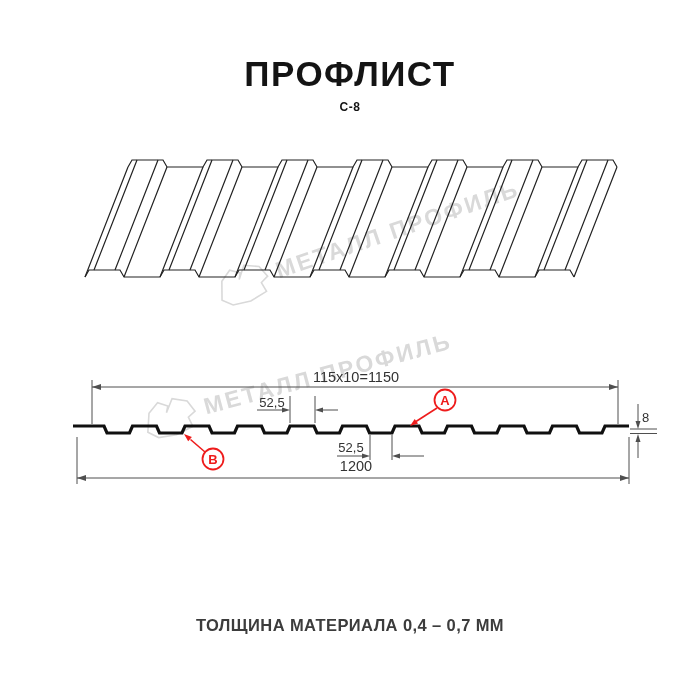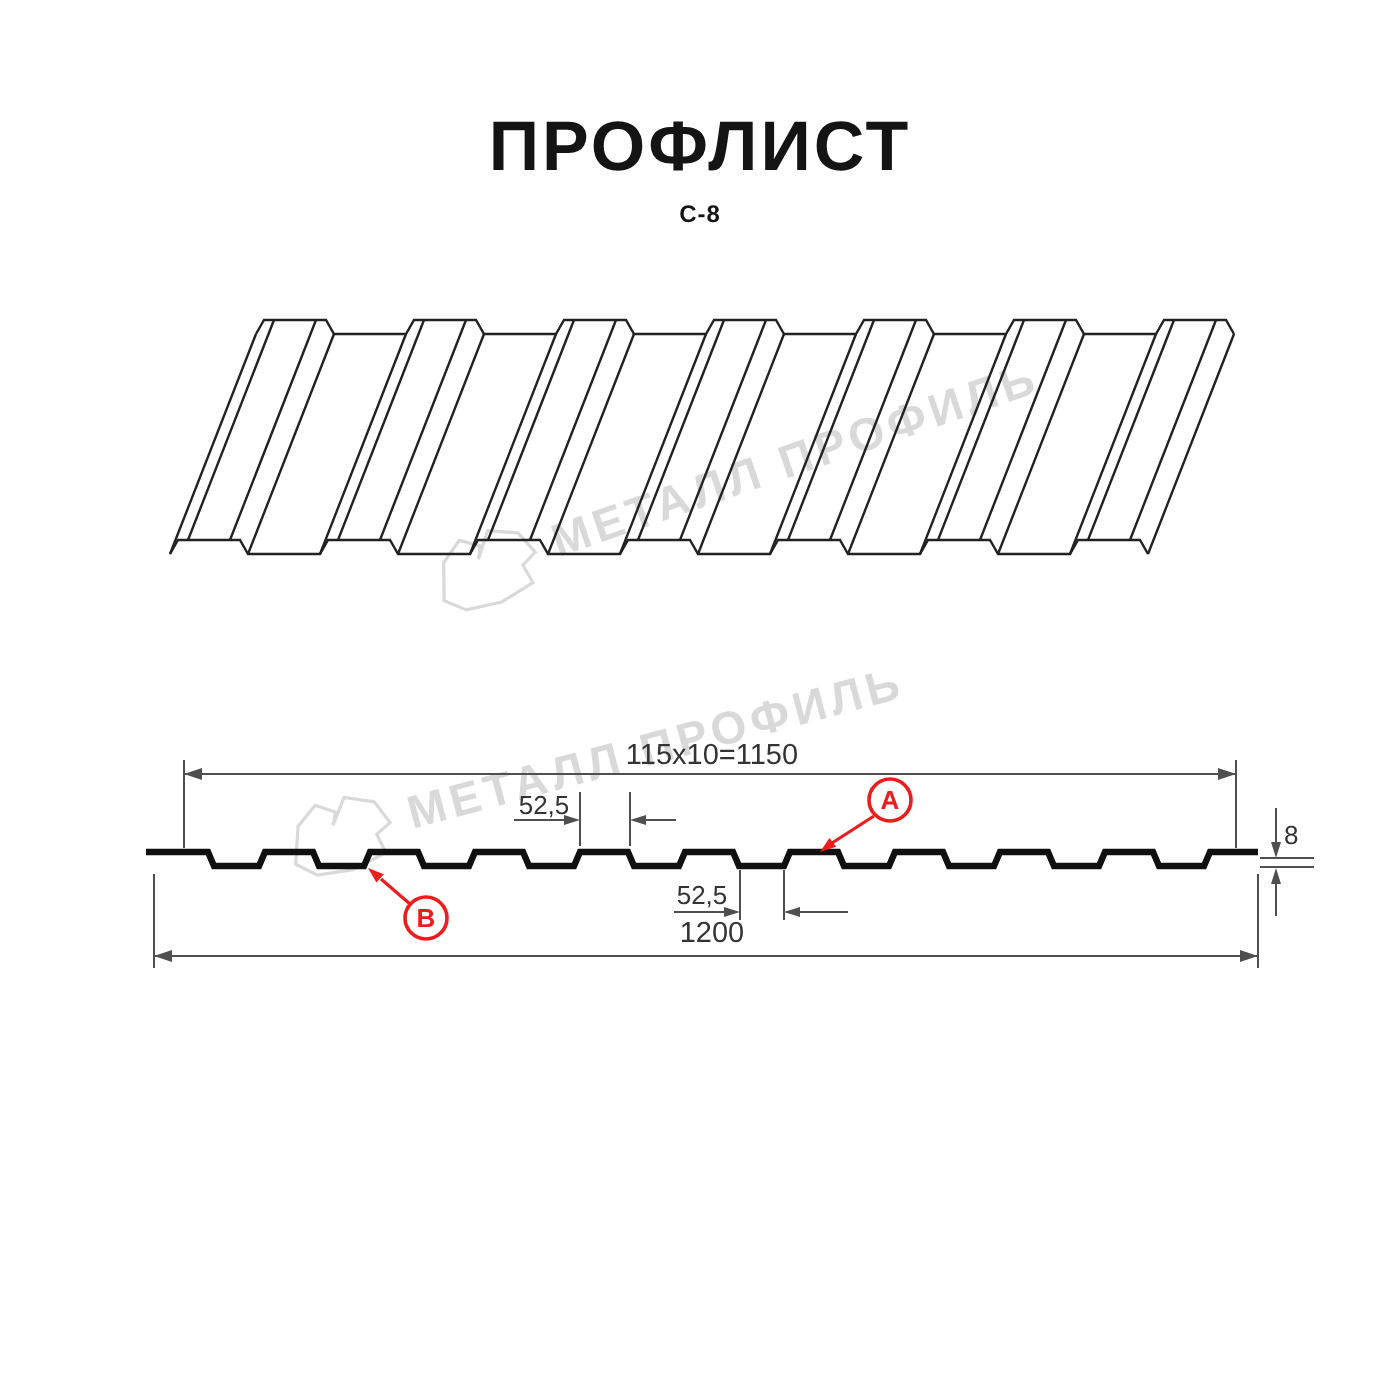--- a/index.html
+++ b/index.html
@@ -102,14 +102,15 @@
       <g>
         <line x1="205" y1="452" x2="190.5" y2="439.5" stroke="#ee1c1c" stroke-width="1.6"></line>
         <polygon points="184,434 191.9,437.1 188.2,441.3" fill="#ee1c1c"></polygon>
         <circle cx="213" cy="459" r="10.5" fill="#fff" stroke="#ee1c1c" stroke-width="1.8"></circle>
         <text class="callout-txt" x="213" y="463.5" text-anchor="middle">В</text>
       </g>
 
     </g>
   </svg>
 
+  <div class="footer-note">ТОЛЩИНА МАТЕРИАЛА 0,4 – 0,7 ММ</div>
 
 </div>
 
 </body></html>

